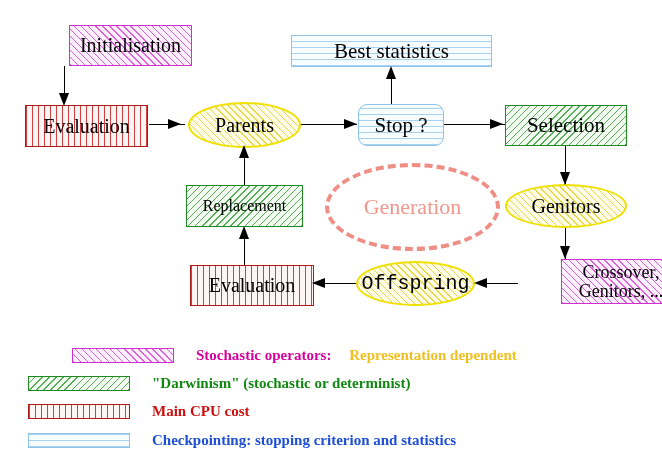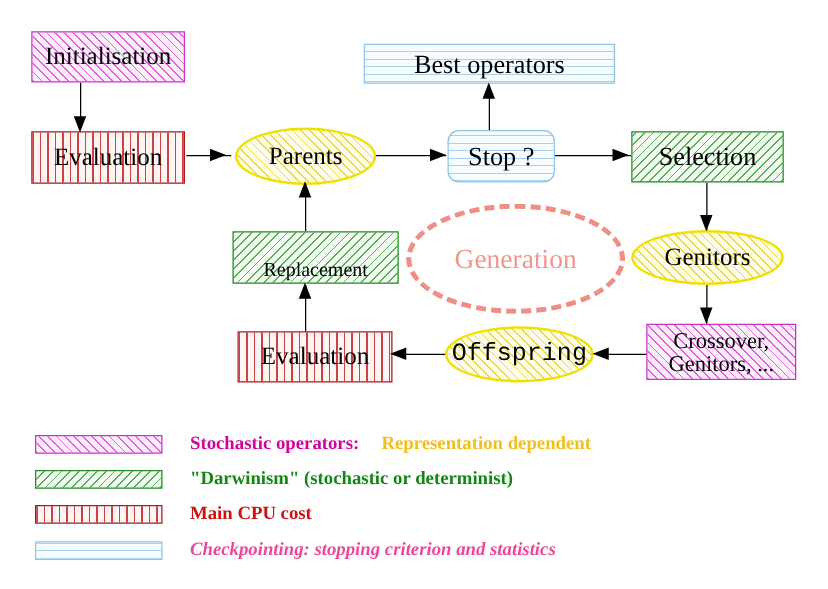--- a/index.html
+++ b/index.html
@@ -28,20 +28,21 @@
     line-height: 1.05;
     z-index: 3;
   }
 
   
   .fill-magenta {
     border: 1.5px solid #d030d0;
     background-color: #fdf0fd;
     background-image: repeating-linear-gradient(45deg,
         #e060e0 0px, #e060e0 1px, rgba(255,255,255,0) 1px, rgba(255,255,255,0) 5px);
+    margin-left: 44px;
   }
   .fill-green {
     border: 1.5px solid #1f8a1f;
     background-color: #f3fbf3;
     background-image: repeating-linear-gradient(-45deg,
         #55b055 0px, #55b055 1px, rgba(255,255,255,0) 1px, rgba(255,255,255,0) 5px);
   }
   .fill-red {
     border: 1.5px solid #b01818;
     background-color: #fdf4f4;
@@ -136,21 +137,21 @@
   .legend-text {
     margin-left: 22px;
     font-size: 15px;
     white-space: nowrap;
     font-weight: bold;
   }
   .lt-magenta { color: #d6009c; }
   .lt-gold    { color: #f0c020; }
   .lt-green   { color: #118811; }
   .lt-red     { color: #cc1111; }
-  .lt-blue    { color: #ec4899; font-style: italic; }
+  .lt-blue    { color: #1d4ed8; }
   .legend-text .sub { font-weight: bold; }
 </style>
 </head>
 <body>
 
 <div id="canvas">
 
   <div class="edge edge-v" style="left:64px; top:66px; height:34px;"></div>
   <div class="arrow arrow-d" style="left:59px; top:93px;"></div>
 
@@ -190,32 +191,32 @@
 
   <div class="node fill-red" style="left:25px; top:105px; width:123px; height:42px; font-size:20px;">
     <span>Evaluation</span>
   </div>
 
   <div class="node fill-yellow ellipse" style="left:188px; top:102px; width:113px; height:46px; font-size:20px;">
     <span>Parents</span>
   </div>
 
   <div class="node fill-blue" style="left:291px; top:35px; width:201px; height:32px; font-size:21px;">
-    <span>Best operators</span>
+    <span>Best statistics</span>
   </div>
 
   <div class="node fill-blue rounded" style="left:358px; top:104px; width:86px; height:42px; font-size:21px;">
     <span>Stop ?</span>
   </div>
 
   <div class="node fill-green" style="left:505px; top:105px; width:122px; height:41px; font-size:21px;text-align:center;">
     <span>Selection</span>
   </div>
 
-  <div class="node fill-green" style="left:186px; top:185px; width:133px; height:42px; font-size:16px;align-items:flex-end;">
+  <div class="node fill-green" style="left:186px; top:185px; width:117px; height:42px; font-size:16px;">
     <span>Replacement</span>
   </div>
 
   <div class="generation-ellipse" style="left:325px; top:163px; width:175px; height:88px; font-size:22px;">
     <span>Generation</span>
   </div>
 
   <div class="node fill-yellow ellipse" style="left:505px; top:184px; width:122px; height:44px; font-size:20px;">
     <span>Genitors</span>
   </div>

